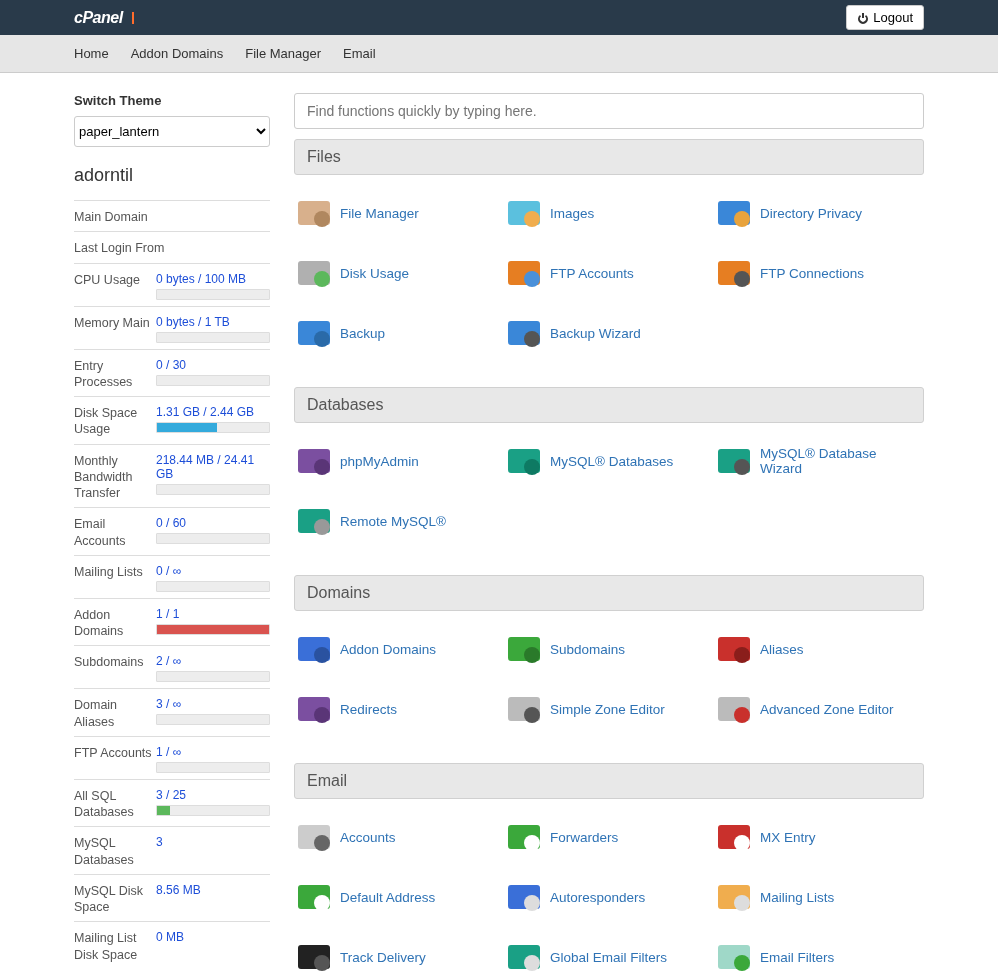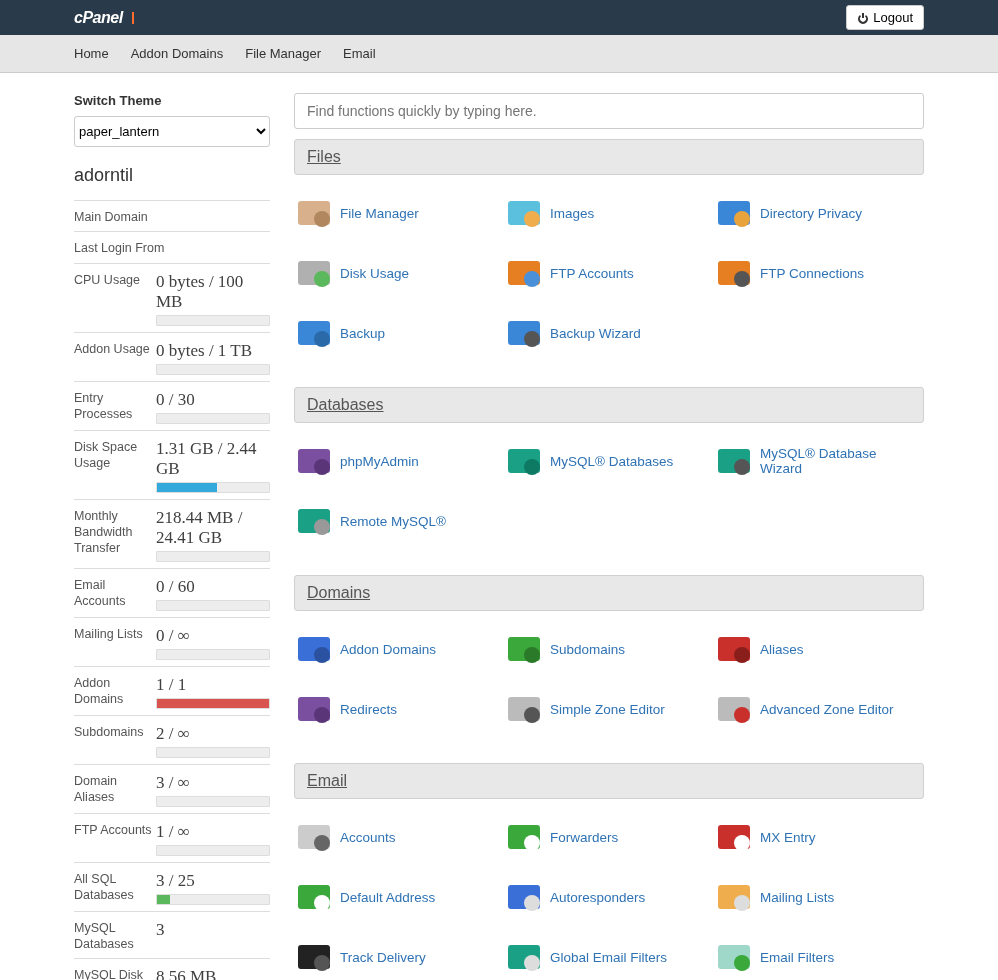--- a/index.html
+++ b/index.html
@@ -10,27 +10,27 @@
 .navbar { background: #e6e6e6; border-bottom: 1px solid #ccc; padding: 0 74px; height: 38px; display: flex; align-items: center; gap: 22px; }
 .navbar a { color: #333; text-decoration: none; font-size: 13px; }
 .container { display: flex; padding: 20px 74px 0 74px; gap: 24px; }
 .sidebar { width: 196px; flex-shrink: 0; }
 .sidebar h4 { font-size: 13px; font-weight: bold; margin-bottom: 8px; }
 .theme-select { width: 100%; padding: 6px 0; border: 1px solid #ccc; border-radius: 3px; font-size: 13px; background: #fff; margin-bottom: 18px; }
 .account { font-size: 18px; margin-bottom: 12px; padding-bottom: 2px; }
 .stat-row { border-top: 1px solid #ddd; padding: 8px 0 6px 0; display: flex; align-items: flex-start; }
 .stat-label { width: 82px; font-size: 12.5px; color: #555; line-height: 1.3; padding-right: 4px; }
 .stat-val-wrap { flex: 1; }
-.stat-val { font-size: 17px; color: #404040; margin-bottom: 3px; font-family: Liberation Serif, serif; }
+.stat-val { font-size: 12px; color: #1d4ed8; margin-bottom: 3px; }
 .bar { width: 100%; height: 11px; background: #ededed; border: 1px solid #ddd; border-radius: 1px; overflow: hidden; }
 .bar-fill { height: 100%; }
 .main { flex: 1; }
 .search { width: 100%; padding: 9px 12px; border: 1px solid #ccc; border-radius: 3px; font-size: 14px; margin-bottom: 10px; }
 .section { margin-bottom: 14px; }
-.section-header { background: #e8e8e8; border: 1px solid #d0d0d0; border-radius: 3px; padding: 8px 12px; font-size: 16px; color: #555; text-decoration: underline; }
+.section-header { background: #e8e8e8; border: 1px solid #d0d0d0; border-radius: 3px; padding: 8px 12px; font-size: 16px; color: #555; }
 .section-body { display: flex; flex-wrap: wrap; padding: 14px 0 4px 0; }
 .item { width: 33.33%; display: flex; align-items: center; padding: 6px 2px; margin-bottom: 12px; }
 .item-icon { width: 36px; height: 36px; margin-right: 8px; flex-shrink: 0; }
 .item-label { color: #2f73b5; font-size: 13.5px; cursor: pointer; }
 svg { display: block; }
 </style>
 </head>
 <body>
 
 <div class="topbar">
@@ -76,21 +76,21 @@
         <div class="stat-row">
           <div class="stat-label">CPU Usage</div>
           <div class="stat-val-wrap">
             <div class="stat-val">0 bytes / 100 MB</div>
             <div class="bar">
               <div class="bar-fill" style="width:0%;background:#5bc0de"></div>
             </div>
           </div>
         </div>
         <div class="stat-row">
-          <div class="stat-label">Addon Usage</div>
+          <div class="stat-label">Memory Main</div>
           <div class="stat-val-wrap">
             <div class="stat-val">0 bytes / 1 TB</div>
             <div class="bar">
               <div class="bar-fill" style="width:0%;background:#5bc0de"></div>
             </div>
           </div>
         </div>
         <div class="stat-row">
           <div class="stat-label">Entry Processes</div>
           <div class="stat-val-wrap">

